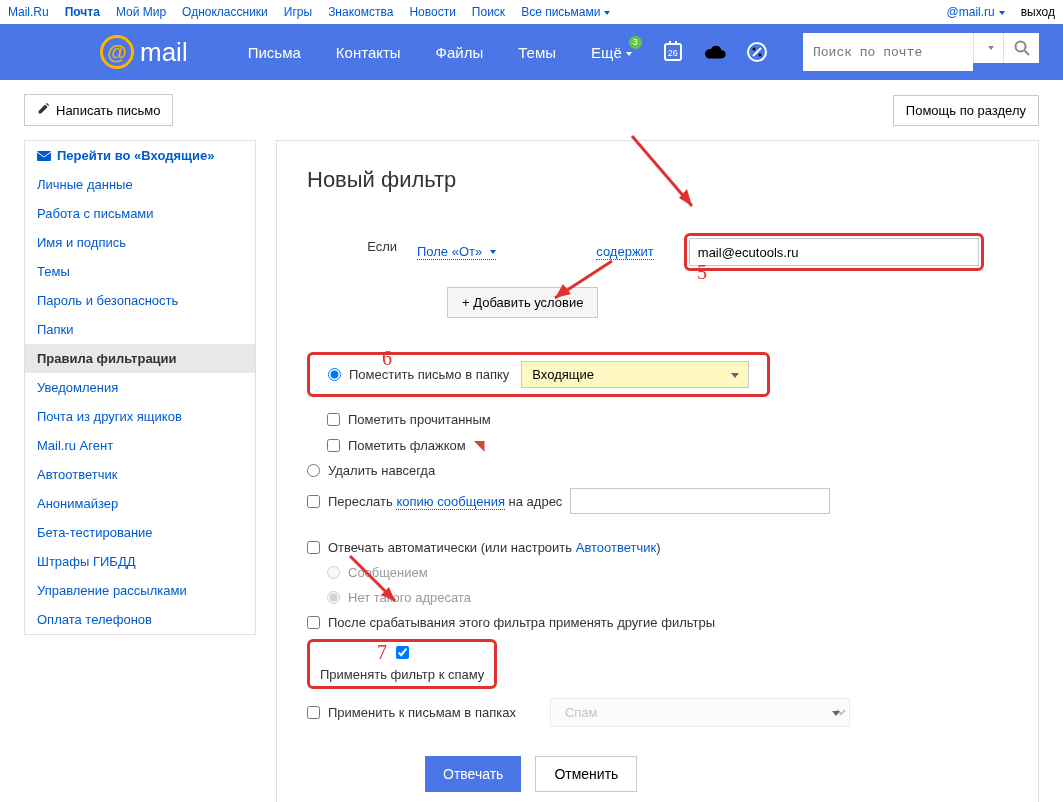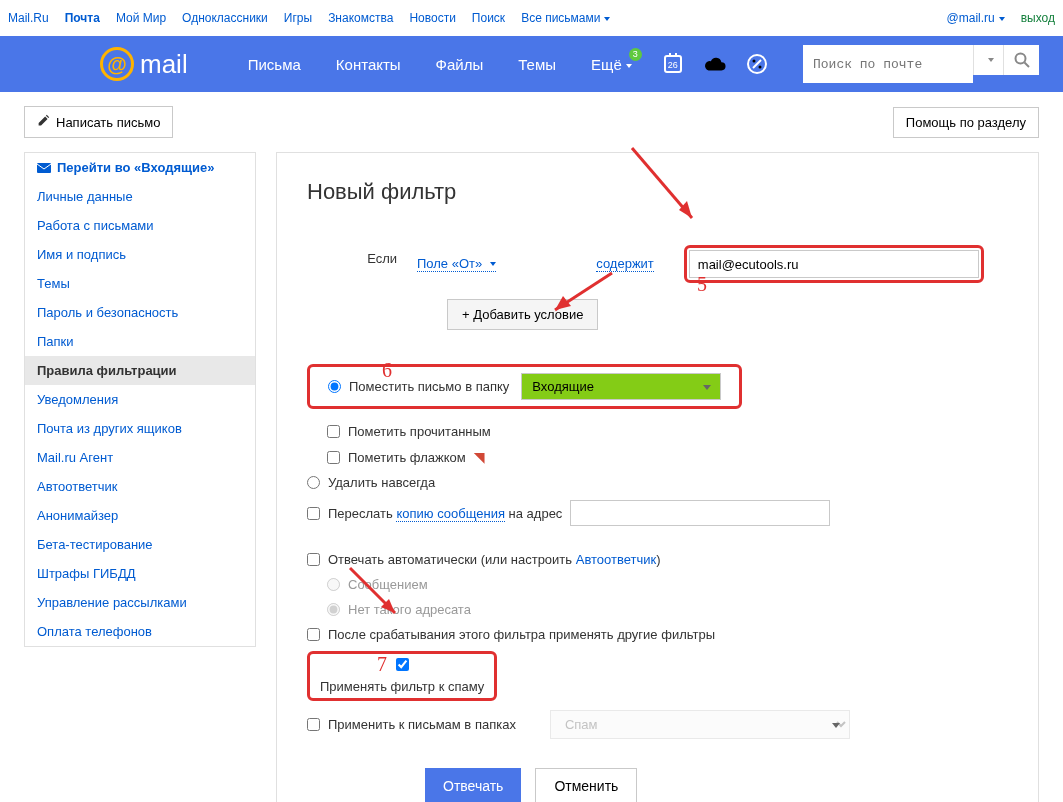--- a/index.html
+++ b/index.html
@@ -1,26 +1,26 @@
 <!DOCTYPE html>
 <html><head>
 <meta charset="utf-8">
 <style>
   * { box-sizing: border-box; margin: 0; padding: 0; }
   body { font-family: Arial, Helvetica, sans-serif; font-size: 13px; color: #333; background: #fff; width: 1063px; }
   a { text-decoration: none; cursor: pointer; }
 
   
-  .top-nav { height: 36px; display: flex; align-items: center; padding: 0 8px; font-size: 12px; }
+  .top-nav { height: 24px; display: flex; align-items: center; padding: 0 8px; font-size: 12px; }
   .top-nav .left { display: flex; gap: 16px; }
   .top-nav .left a { color: #005bd1; }
   .top-nav .left a.active { font-weight: bold; color: #005bd1; }
   .top-nav .right { margin-left: auto; display: flex; gap: 16px; align-items: center; }
   .top-nav .right .email { color: #005bd1; }
-  .top-nav .right .logout { color: #15803d; }
+  .top-nav .right .logout { color: #000000; }
   .caret-down { display:inline-block; margin-left:4px; width:0; height:0; border-left:3px solid transparent; border-right:3px solid transparent; border-top:4px solid #005bd1; vertical-align: middle;}
   .caret-down.white { border-top-color:#fff; }
 
   
   .main-header { background: #4a76e8; height: 56px; display: flex; align-items: center; padding: 0 24px 0 100px; color: #fff; position: relative;}
   .logo { display:flex; align-items:center; gap:6px; font-size: 26px; font-weight: 300; margin-right: 60px;}
   .logo .at { width:34px; height:34px; border:3px solid #ffb300; border-radius:50%; display:flex; align-items:center; justify-content:center; color:#ffb300; font-weight:bold; font-size:20px;}
   .main-nav { display: flex; gap: 35px; font-size: 15px; }
   .main-nav a { color: #fff; position: relative;}
   .badge { position:absolute; top:-8px; right:-10px; background:#5fc93f; color:#fff; font-size:9px; border-radius:50%; width:13px; height:13px; display:flex; align-items:center; justify-content:center;}
@@ -64,21 +64,21 @@
   .cond-input-wrap { border:3px solid #e03030; border-radius:6px; padding:2px; display:inline-block;}
 
   .add-cond-row { margin-left:30px; margin-bottom: 30px;}
   .btn-light { border:1px solid #c9c9c9; background:#f5f5f5; padding:7px 14px; cursor:pointer; font-size:13px;}
 
   .action-group { margin-bottom:10px; }
   .action-group.box-red { border:3px solid #e03030; border-radius:6px; padding:6px 18px; display:inline-flex; align-items:center; gap:12px;}
   .radio-row, .check-row { display:flex; align-items:center; gap:8px; padding:5px 0; font-size:13px;}
   .radio-row input, .check-row input { margin:0;}
   .indent { margin-left: 20px; }
-  .select-folder { border:1px solid #c9c9c9; padding:5px 10px; font-size:13px; width:200px; background:#84cc16; appearance:none; -webkit-appearance:none;}
+  .select-folder { border:1px solid #c9c9c9; padding:5px 10px; font-size:13px; width:228px; background:#fef9c3; appearance:none; -webkit-appearance:none;}
   .select-wrap { position:relative; display:inline-block;}
   .select-wrap::after { content:''; position:absolute; right:10px; top:50%; margin-top:-2px; width:0; height:0; border-left:4px solid transparent; border-right:4px solid transparent; border-top:5px solid #666; pointer-events:none;}
   .flag-icon { color:#d14836; font-size:14px;}
   .inline-link { color:#005bd1; border-bottom:1px dotted #005bd1; }
   .inline-link-plain { color:#005bd1; }
   .fwd-input { border:1px solid #c9c9c9; height:26px; width:260px; margin-left:8px;}
   .disabled { color:#999; }
   .select-disabled { border:1px solid #e0e0e0; background:#fafafa; color:#aaa; width:300px; padding:5px 10px; font-size:13px;}
 
   .spam-check-wrap { border:3px solid #e03030; border-radius:6px; display:inline-block; padding:4px 10px; margin:4px 0;}

